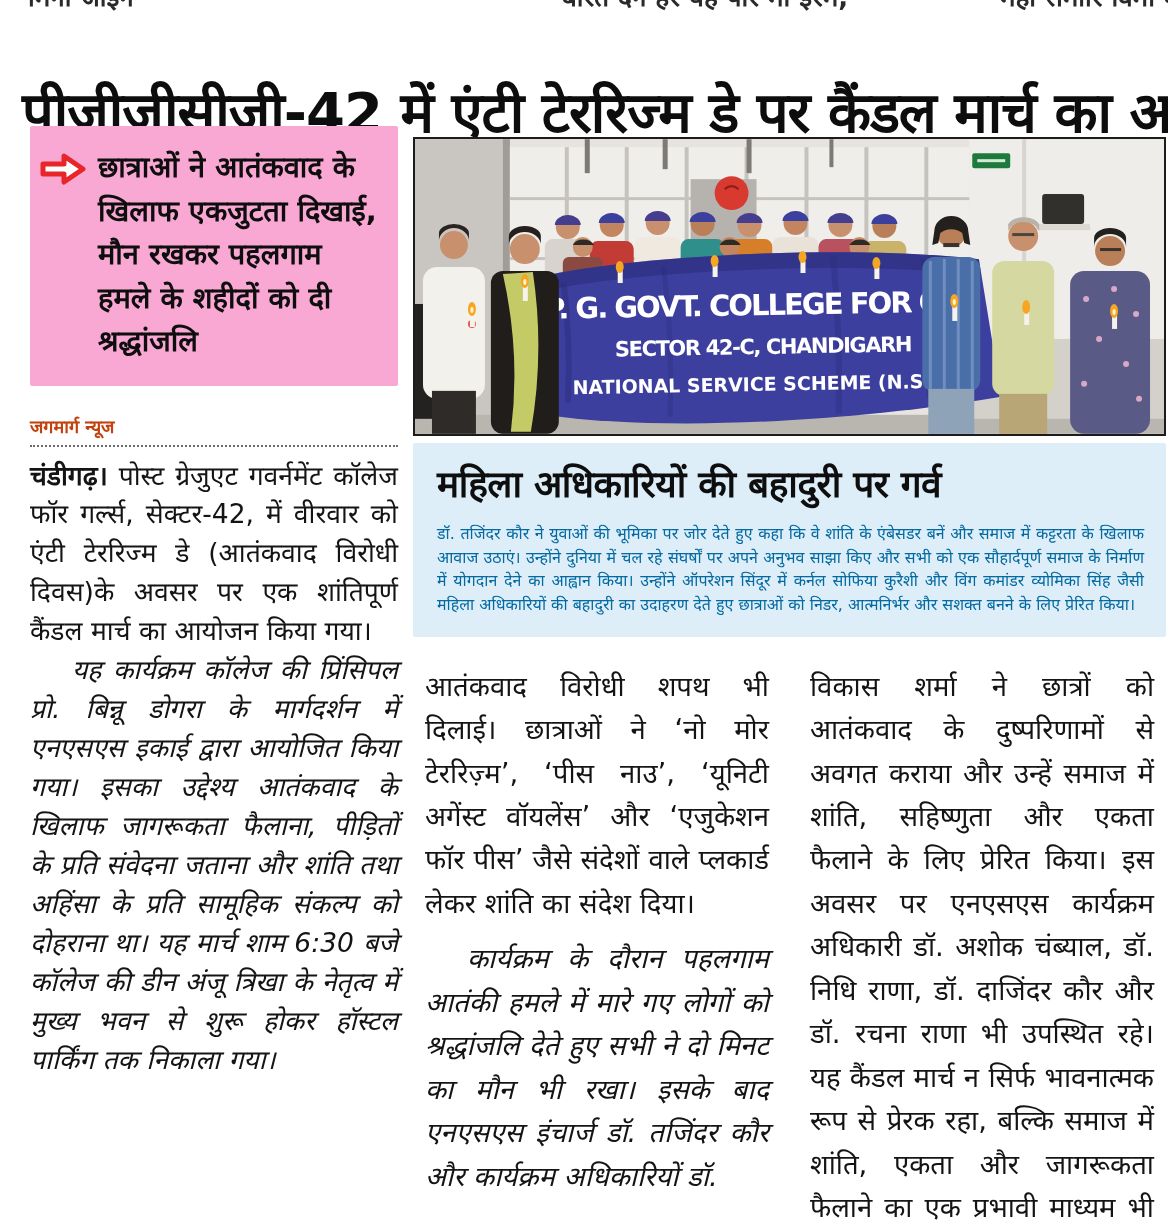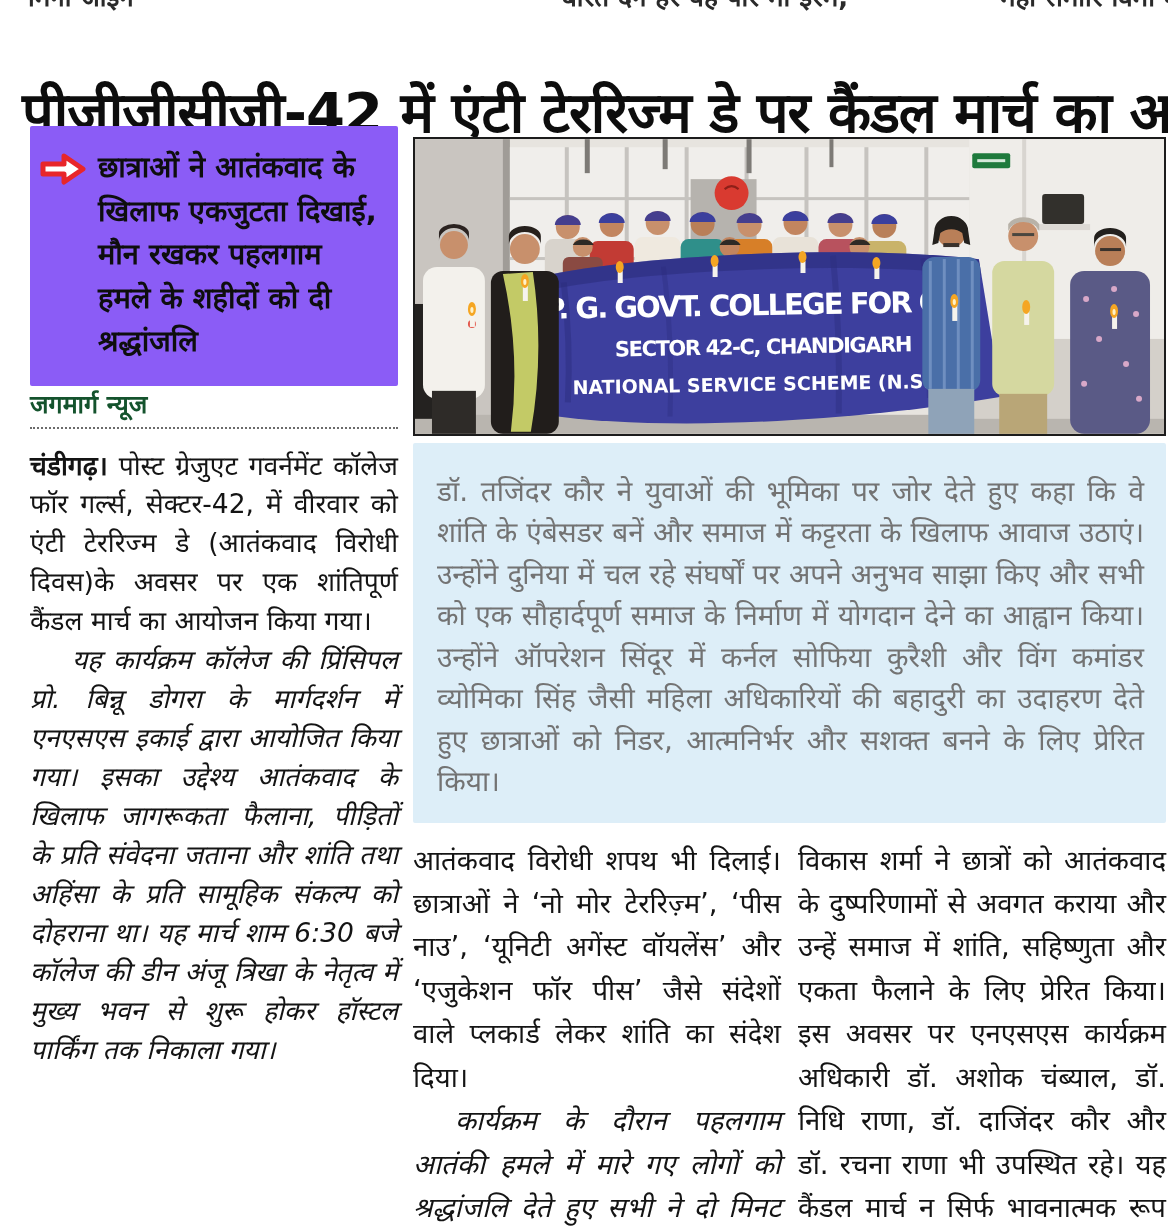--- a/index.html
+++ b/index.html
@@ -15,53 +15,53 @@
 
   .headline{
     position:absolute;top:34px;left:22px;width:1124px;
     font-size:56px;font-weight:800;text-align:center;color:#0d0d0d;
     letter-spacing:-1px;white-space:nowrap;
   }
 
   
   .left-col{position:absolute;top:126px;left:30px;width:368px;}
   .highlight-box{
-    background:#8b5cf6;border-radius:2px;
+    background:#f9a8d4;border-radius:2px;
     padding:20px 14px 22px 10px;display:flex;align-items:flex-start;gap:8px;
   }
   .arrow-wrap{flex:0 0 50px;padding-top:6px;}
   .highlight-text{
     font-size:29px;line-height:1.5;font-weight:700;color:#0e0e0e;
   }
   .byline{
-    margin-top:0;font-size:25px;font-weight:800;color:#14532d;
+    margin-top:28px;font-size:18px;font-weight:800;color:#c2410c;
     border-bottom:2px dotted #6b6b6b;padding-bottom:7px;
   }
   .body-copy{font-size:26.5px;line-height:1.47;text-align:justify;color:#141414;}
-  .left-col .body-copy{margin-top:18px;}
+  .left-col .body-copy{margin-top:10px;}
   .body-copy p{margin:0;}
   .indent{text-indent:42px;font-style:italic;}
   .dateline{font-weight:800;}
 
   
   .right-area{position:absolute;top:137px;left:413px;width:753px;}
   .photo-frame{
     width:753px;height:299px;border:2px solid #1c1c1c;box-sizing:border-box;
     background:#d9d6d1;overflow:hidden;
   }
   .caption-box{
     margin-top:7px;background:#ddeef8;border-radius:2px;
     padding:14px 22px 20px 24px;box-sizing:border-box;width:753px;
   }
   .caption-head{font-size:37px;font-weight:800;color:#0e0e0e;letter-spacing:-0.5px;}
-  .caption-body{margin-top:14px;font-size:28px;line-height:1.48;text-align:justify;color:#737373;}
+  .caption-body{margin-top:14px;font-size:16px;line-height:1.48;text-align:justify;color:#0369a1;}
 
   .cols{margin-top:16px;display:flex;gap:17px;}
   .col{width:368px;font-size:27.5px;line-height:1.58;text-align:justify;color:#141414;}
-  .col p{margin:0;}
+  .col p{margin:12px;}
 
   .banner-text{fill:#ffffff;font-family:"DejaVu Sans",sans-serif;font-weight:700;letter-spacing:2px;}
 </style>
 </head>
 <body>
 
 <div class="top-strip">
   <div class="frag" style="left:28px;width:330px;">
       <span>मिनी जाईन</span>
     </div>
@@ -300,20 +300,21 @@
         <g transform="translate(700,172)">
             <rect x="-2" y="4" width="5" height="14" fill="#f6f3ec"></rect>
             <ellipse cx="0" cy="0" rx="4" ry="7" fill="#f5a623"></ellipse>
             <ellipse cx="0" cy="1" rx="1.6" ry="3" fill="#fff2c8"></ellipse>
           </g>
       </g>
     </svg>
   </div>
 
   <div class="caption-box">
+    <div class="caption-head">महिला अधिकारियों की बहादुरी पर गर्व</div>
     <div class="caption-body">डॉ. तजिंदर कौर ने युवाओं की भूमिका पर जोर देते हुए कहा कि वे शांति के एंबेसडर बनें और समाज में कट्टरता के खिलाफ आवाज उठाएं। उन्होंने दुनिया में चल रहे संघर्षों पर अपने अनुभव साझा किए और सभी को एक सौहार्दपूर्ण समाज के निर्माण में योगदान देने का आह्वान किया। उन्होंने ऑपरेशन सिंदूर में कर्नल सोफिया कुरैशी और विंग कमांडर व्योमिका सिंह जैसी महिला अधिकारियों की बहादुरी का उदाहरण देते हुए छात्राओं को निडर, आत्मनिर्भर और सशक्त बनने के लिए प्रेरित किया।</div>
   </div>
 
   <div class="cols">
     <div class="col">
       <p>आतंकवाद विरोधी शपथ भी दिलाई। छात्राओं ने ‘नो मोर टेररिज़्म’, ‘पीस नाउ’, ‘यूनिटी अगेंस्ट वॉयलेंस’ और ‘एजुकेशन फॉर पीस’ जैसे संदेशों वाले प्लकार्ड लेकर शांति का संदेश दिया।</p>
       <p class="indent">कार्यक्रम के दौरान पहलगाम आतंकी हमले में मारे गए लोगों को श्रद्धांजलि देते हुए सभी ने दो मिनट का मौन भी रखा। इसके बाद एनएसएस इंचार्ज डॉ. तजिंदर कौर और कार्यक्रम अधिकारियों डॉ.</p>
     </div>
     <div class="col">
       <p>विकास शर्मा ने छात्रों को आतंकवाद के दुष्परिणामों से अवगत कराया और उन्हें समाज में शांति, सहिष्णुता और एकता फैलाने के लिए प्रेरित किया। इस अवसर पर एनएसएस कार्यक्रम अधिकारी डॉ. अशोक चंब्याल, डॉ. निधि राणा, डॉ. दाजिंदर कौर और डॉ. रचना राणा भी उपस्थित रहे। यह कैंडल मार्च न सिर्फ भावनात्मक रूप से प्रेरक रहा, बल्कि समाज में शांति, एकता और जागरूकता फैलाने का एक प्रभावी माध्यम भी साबित हुआ।</p>

